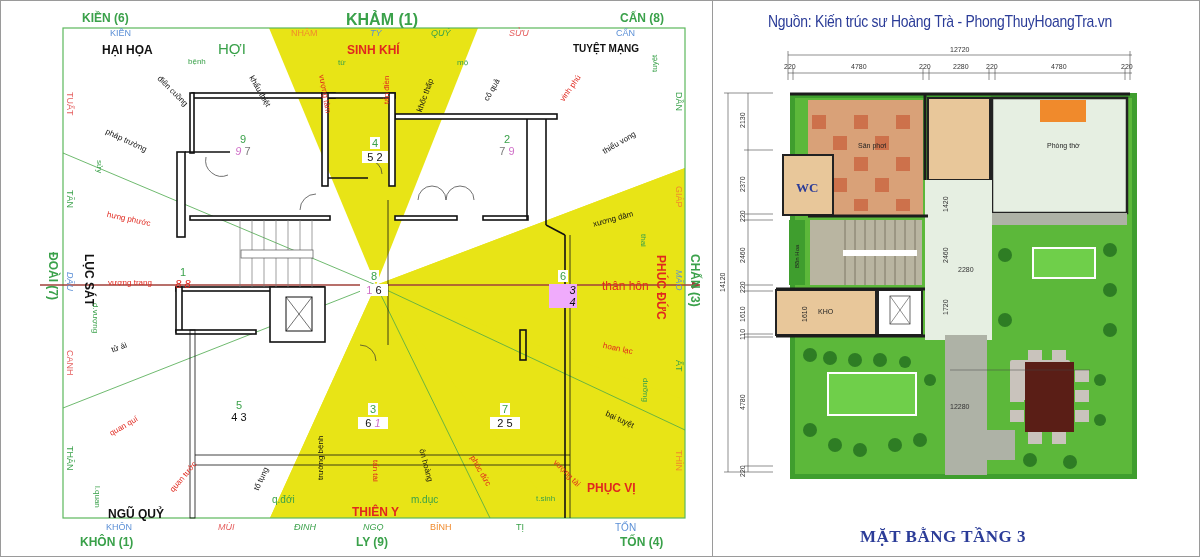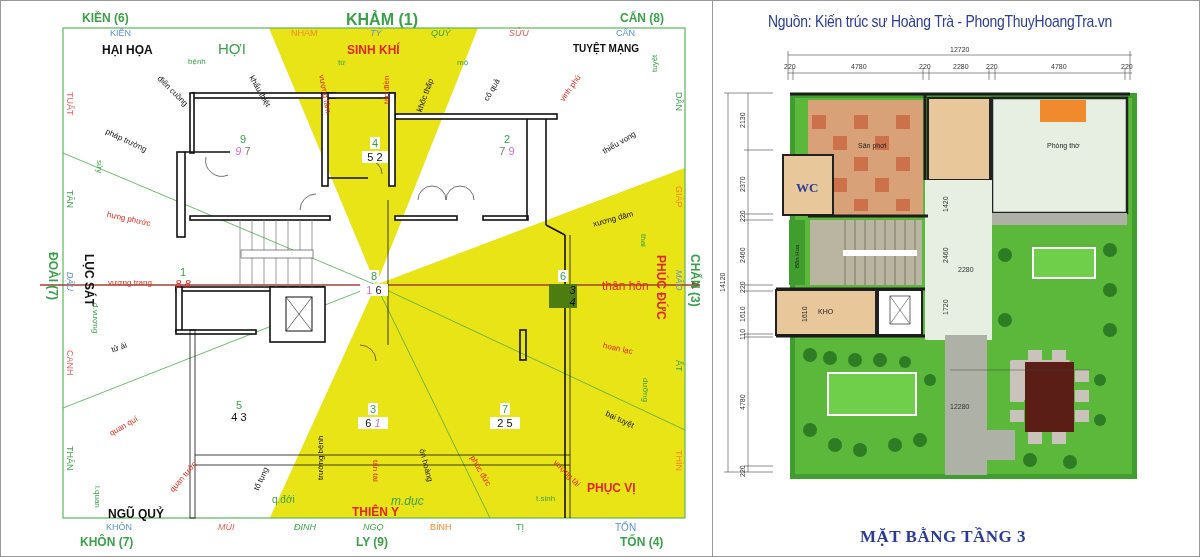--- a/index.html
+++ b/index.html
@@ -89,21 +89,21 @@
     <path d="M418,200 A14,14 0 0 1 446,200"></path>
     <path d="M446,200 A14,14 0 0 1 474,200"></path>
     <path d="M360,345 A16,16 0 0 1 376,361"></path>
   </g>
 </svg>
 
 <div>
   <div style="position:absolute;left:82px;top:11px;font-size:12px;font-weight:bold;color:#3aa14a;">KIỀN (6)</div>
   <div style="position:absolute;left:346px;top:11px;font-size:16px;font-weight:bold;color:#3aa14a;">KHẢM (1)</div>
   <div style="position:absolute;left:620px;top:11px;font-size:12px;font-weight:bold;color:#3aa14a;">CẤN (8)</div>
-  <div style="position:absolute;left:80px;top:535px;font-size:12px;font-weight:bold;color:#3aa14a;">KHÔN (7)</div>
+  <div style="position:absolute;left:80px;top:535px;font-size:12px;font-weight:bold;color:#3aa14a;">KHÔN (1)</div>
   <div style="position:absolute;left:356px;top:535px;font-size:12px;font-weight:bold;color:#3aa14a;">LY (9)</div>
   <div style="position:absolute;left:620px;top:535px;font-size:12px;font-weight:bold;color:#3aa14a;">TỐN (4)</div>
   <div style="position:absolute;left:20px;top:278px;font-size:12px;font-weight:bold;color:#3aa14a;transform:rotate(90deg);transform-origin:left top;white-space:nowrap;left:60px;top:252px;">ĐOÀI (7)</div>
   <div style="position:absolute;left:702px;top:254px;font-size:12px;font-weight:bold;color:#3aa14a;transform:rotate(90deg);transform-origin:left top;white-space:nowrap;">CHẤN (3)</div>
 
   <div style="position:absolute;left:102px;top:43px;font-size:12px;font-weight:bold;color:#111;">HẠI HỌA</div>
   <div style="position:absolute;left:347px;top:43px;font-size:12px;font-weight:bold;color:#e0281e;">SINH KHÍ</div>
   <div style="position:absolute;left:573px;top:43px;font-size:10px;font-weight:bold;color:#111;">TUYỆT MẠNG</div>
   <div style="position:absolute;left:96px;top:254px;font-size:12px;font-weight:bold;color:#111;transform:rotate(90deg);transform-origin:left top;white-space:nowrap;">LỤC SÁT</div>
   <div style="position:absolute;left:668px;top:255px;font-size:12px;font-weight:bold;color:#e0281e;transform:rotate(90deg);transform-origin:left top;white-space:nowrap;">PHÚC ĐỨC</div>
@@ -166,21 +166,21 @@
   <div style="position:absolute;left:608px;top:409px;font-size:8px;color:#111;transform:rotate(25deg);transform-origin:left top;">bại tuyệt</div>
   <div style="position:absolute;left:102px;top:488px;font-size:8px;color:#3aa14a;transform:rotate(90deg);transform-origin:left top;top:486px;">l.quan</div>
   <div style="position:absolute;left:168px;top:488px;font-size:8px;color:#e0281e;transform:rotate(-50deg);transform-origin:left top;">quan tước</div>
   <div style="position:absolute;left:252px;top:488px;font-size:8px;color:#111;transform:rotate(-65deg);transform-origin:left top;">tố tụng</div>
   <div style="position:absolute;left:272px;top:494px;font-size:10px;color:#3aa14a;">q.đới</div>
   <div style="position:absolute;left:316px;top:480px;font-size:8px;color:#111;transform:rotate(-90deg);transform-origin:left top;">trường bệnh</div>
   <div style="position:absolute;left:370px;top:458px;font-size:8px;color:#e0281e;transform:rotate(90deg);transform-origin:left top;left:380px;top:460px;">tấn tài</div>
   <div style="position:absolute;left:426px;top:448px;font-size:8px;color:#111;transform:rotate(75deg);transform-origin:left top;">ôn hoàng</div>
   <div style="position:absolute;left:476px;top:454px;font-size:8px;color:#e0281e;transform:rotate(60deg);transform-origin:left top;">phúc đức</div>
   <div style="position:absolute;left:558px;top:458px;font-size:8px;color:#e0281e;transform:rotate(45deg);transform-origin:left top;">vượng tài</div>
-  <div style="position:absolute;left:391px;top:494px;font-size:12px;color:#3aa14a;font-style:italic;">m.dục</div>
+  <div style="position:absolute;left:411px;top:494px;font-size:10px;color:#3aa14a;">m.dục</div>
   <div style="position:absolute;left:536px;top:494px;font-size:8px;color:#3aa14a;">t.sinh</div>
 </div>
 
 <div style="position:absolute;left:228px;top:133px;width:30px;text-align:center;">
   <div style="font-size:11px;color:#3aa14a;">9</div>
   <div style="font-size:11px;"><span style="color:#d070c8;font-style:italic;">9</span> <span style="color:#777;">7</span></div>
 </div>
 <div style="position:absolute;left:362px;top:133px;width:26px;text-align:center;">
   <div style="font-size:11px;color:#3aa14a;background:#fff;display:inline-block;padding:0 2px;">4</div>
   <div style="font-size:11px;background:#fff;color:#111;"><span>5</span> <span>2</span></div>
@@ -192,21 +192,21 @@
 <div style="position:absolute;left:170px;top:266px;width:26px;text-align:center;">
   <div style="font-size:11px;color:#3aa14a;">1</div>
   <div style="font-size:11px;color:#e0281e;font-style:italic;"><span>8</span> <span>8</span></div>
 </div>
 <div style="position:absolute;left:360px;top:266px;width:28px;text-align:center;">
   <div style="font-size:11px;color:#3aa14a;background:#fff;display:inline-block;padding:0 2px;">8</div>
   <div style="font-size:11px;background:#fff;"><span style="color:#d070c8;">1</span> <span style="color:#111;">6</span></div>
 </div>
 <div style="position:absolute;left:549px;top:266px;width:28px;text-align:center;">
   <div style="font-size:11px;color:#3aa14a;background:#fff;display:inline-block;padding:0 2px;">6</div>
-  <div style="font-size:11px;background:#4d7c0f;color:#111;font-style:italic;padding-left:19px;"><span>3</span> <span>4</span></div>
+  <div style="font-size:11px;background:#f0abfc;color:#111;font-style:italic;padding-left:19px;"><span>3</span> <span>4</span></div>
 </div>
 <div style="position:absolute;left:224px;top:399px;width:30px;text-align:center;">
   <div style="font-size:11px;color:#3aa14a;">5</div>
   <div style="font-size:11px;color:#111;"><span>4</span> <span>3</span></div>
 </div>
 <div style="position:absolute;left:358px;top:399px;width:30px;text-align:center;">
   <div style="font-size:11px;color:#3aa14a;background:#fff;display:inline-block;padding:0 2px;">3</div>
   <div style="font-size:11px;background:#fff;"><span style="color:#111;">6</span> <span style="color:#d070c8;font-style:italic;">1</span></div>
 </div>
 <div style="position:absolute;left:490px;top:399px;width:30px;text-align:center;">

